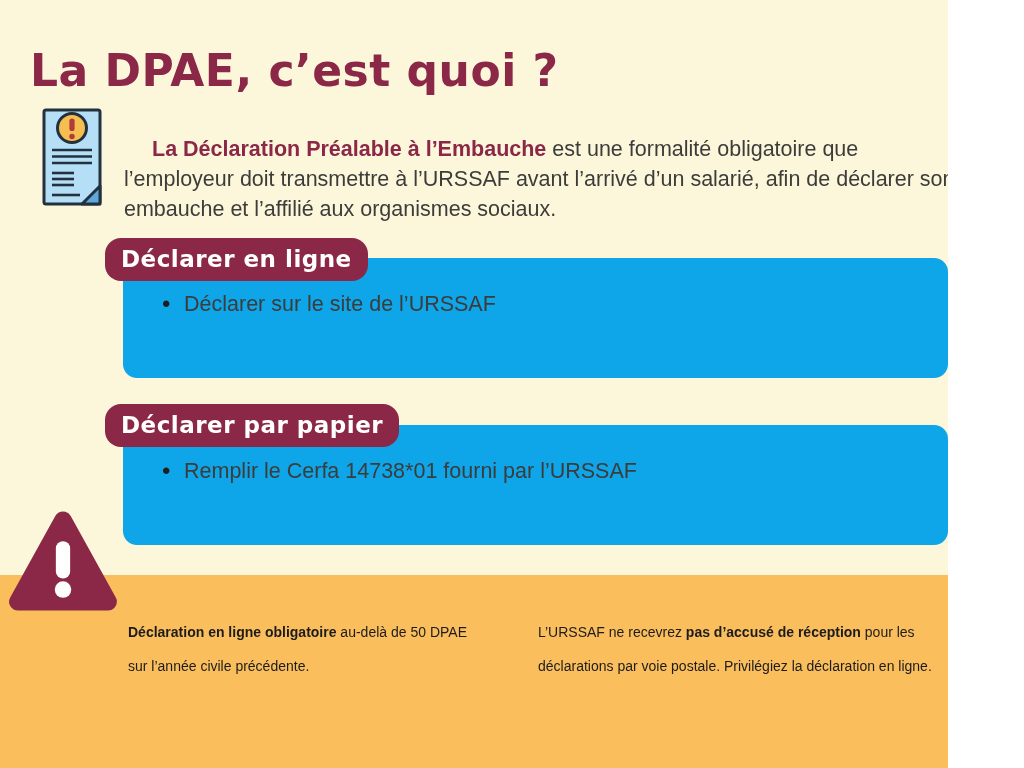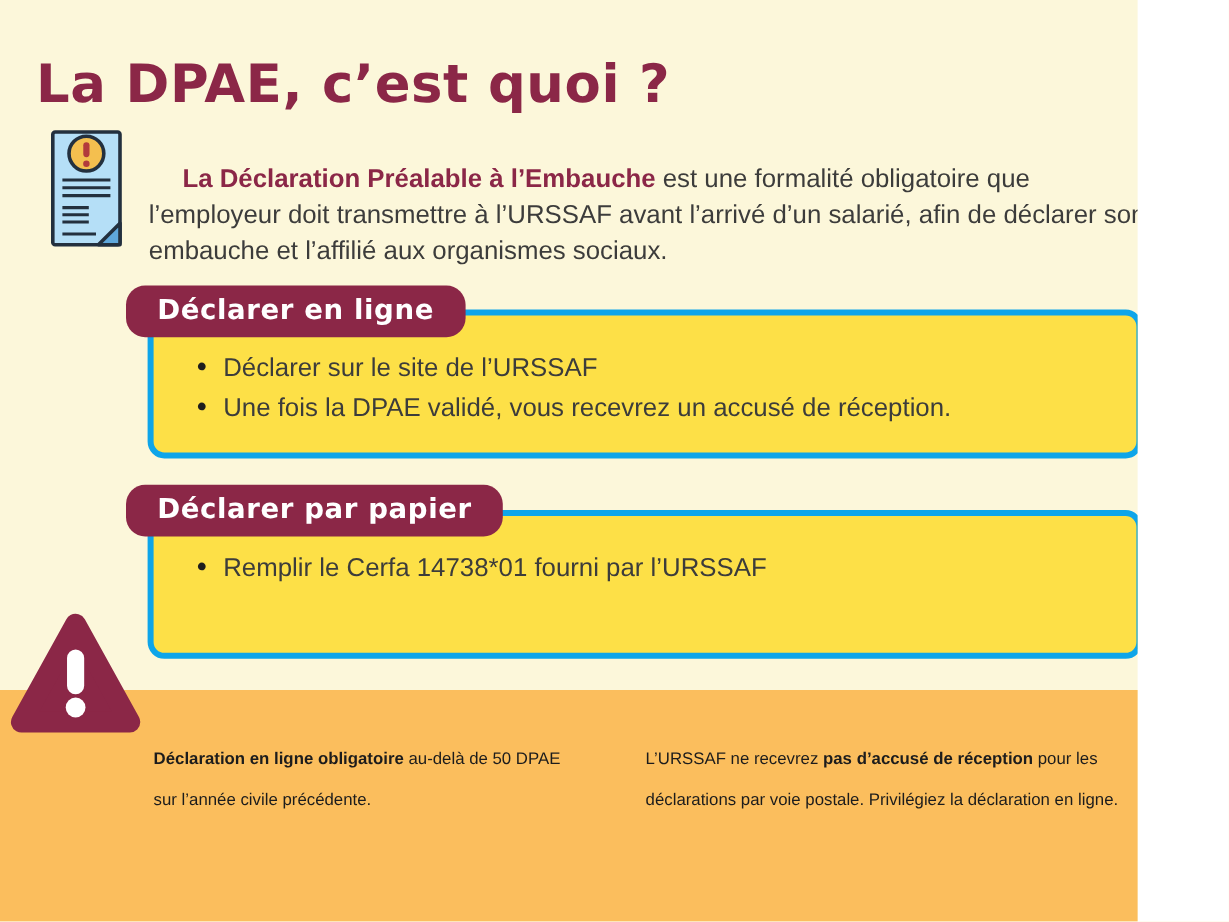--- a/index.html
+++ b/index.html
@@ -43,22 +43,22 @@
   .intro-lead {
     color: #8B2747;
     font-weight: bold;
     margin-left: 28px;
   }
   .section-box {
     position: absolute;
     left: 123px;
     width: 819px;
     height: 114px;
-    background: #fde047;
-    border: 5px solid #0ea5e9;
+    background: #0ea5e9;
+    border: 3px solid #0ea5e9;
     border-radius: 14px;
   }
   .box-online  { top: 258px; }
   .box-paper   { top: 425px; }
   .section-box ul {
     margin: 26px 0 0 0;
     padding-left: 58px;
     list-style: none;
   }
   .section-box li {
@@ -71,21 +71,21 @@
     position: absolute;
     left: -22px;
     font-size: 24px;
     color: #1e1e1e;
   }
   .pill-label {
     position: absolute;
     left: 105px;
     height: 43px;
     line-height: 43px;
-    padding: 0 26px;
+    padding: 0 16px;
     background: #8B2747;
     border-radius: 16px;
     color: #FFFFFF;
     font-family: "DejaVu Sans", sans-serif;
     font-weight: bold;
     font-size: 23px;
     letter-spacing: 0.5px;
     z-index: 3;
   }
   .pill-online { top: 238px; }
@@ -131,21 +131,20 @@
     <line x1="12" y1="89" x2="40" y2="89" stroke="#23303E" stroke-width="2.6"></line>
   </svg>
 
   <p class="intro-text">
     <span class="intro-lead">La Déclaration Préalable à l’Embauche</span><span> est une formalité obligatoire que l’employeur doit transmettre à l’URSSAF avant l’arrivé d’un salarié, afin de déclarer son embauche et l’affilié aux organismes sociaux.</span>
   </p>
 
   <div class="section-box box-online">
     <ul>
       <li>Déclarer sur le site de l’URSSAF</li>
-      <li>Une fois la DPAE validé, vous recevrez un accusé de réception.</li>
     </ul>
   </div>
   <div class="pill-label pill-online">Déclarer en ligne</div>
 
   <div class="section-box box-paper">
     <ul>
       <li>Remplir le Cerfa 14738*01 fourni par l’URSSAF</li>
     </ul>
   </div>
   <div class="pill-label pill-paper">Déclarer par papier</div>

